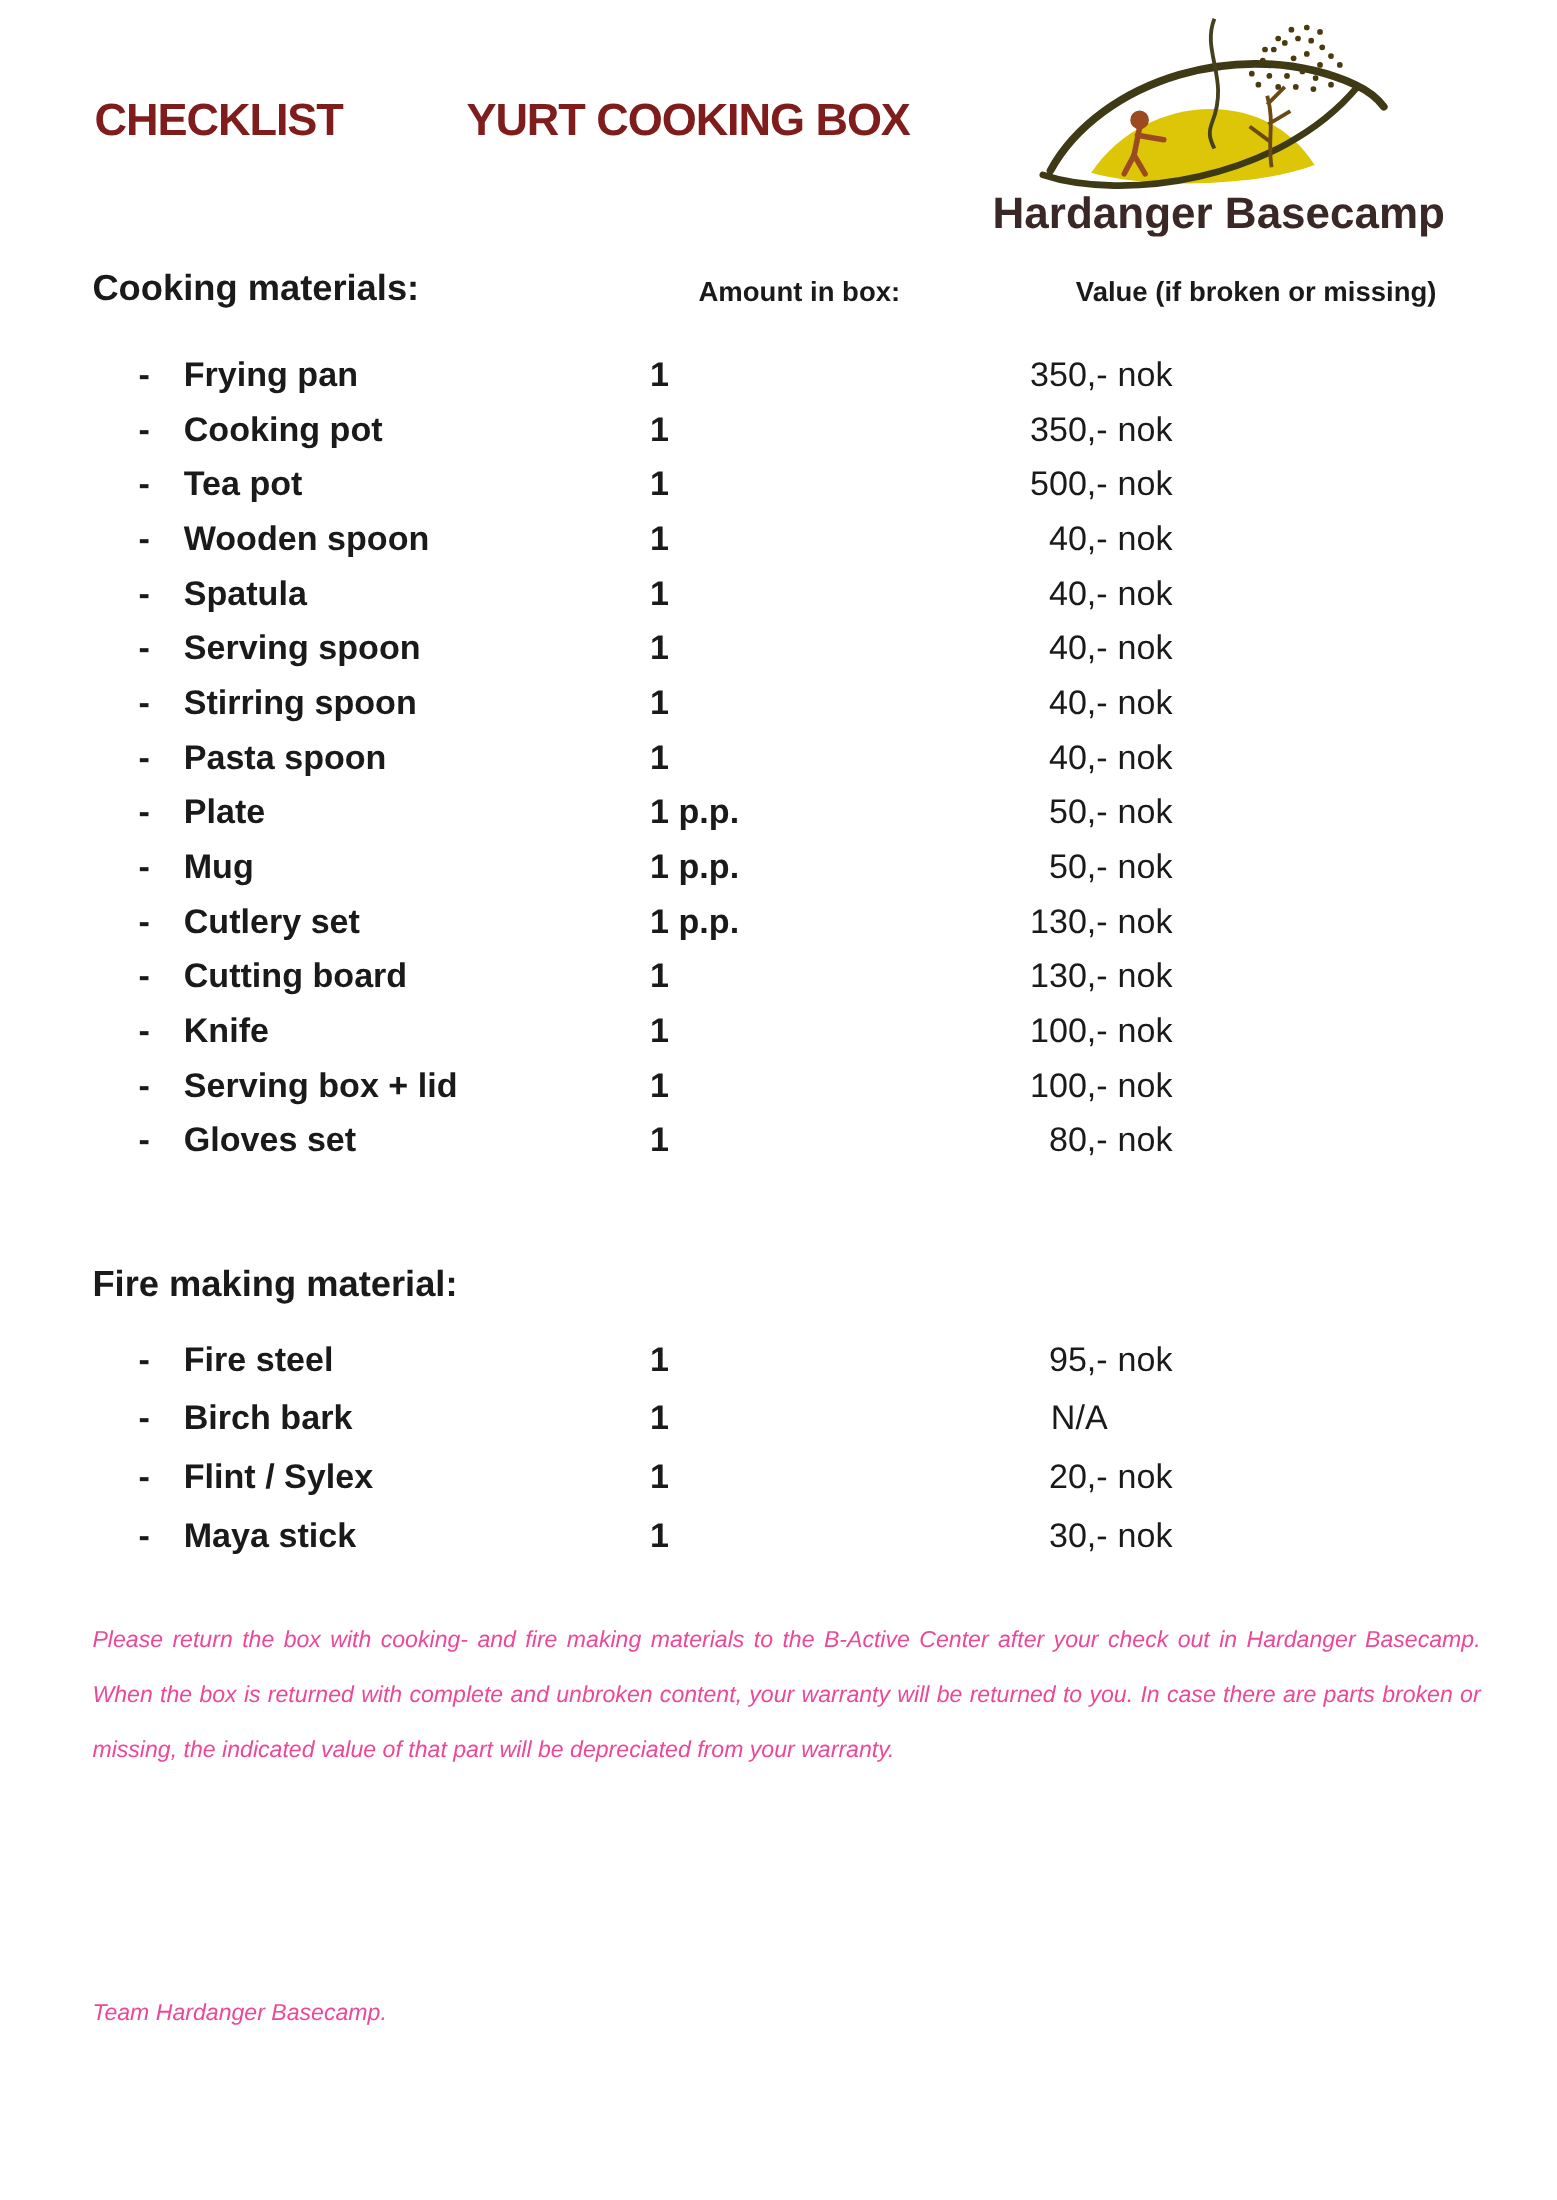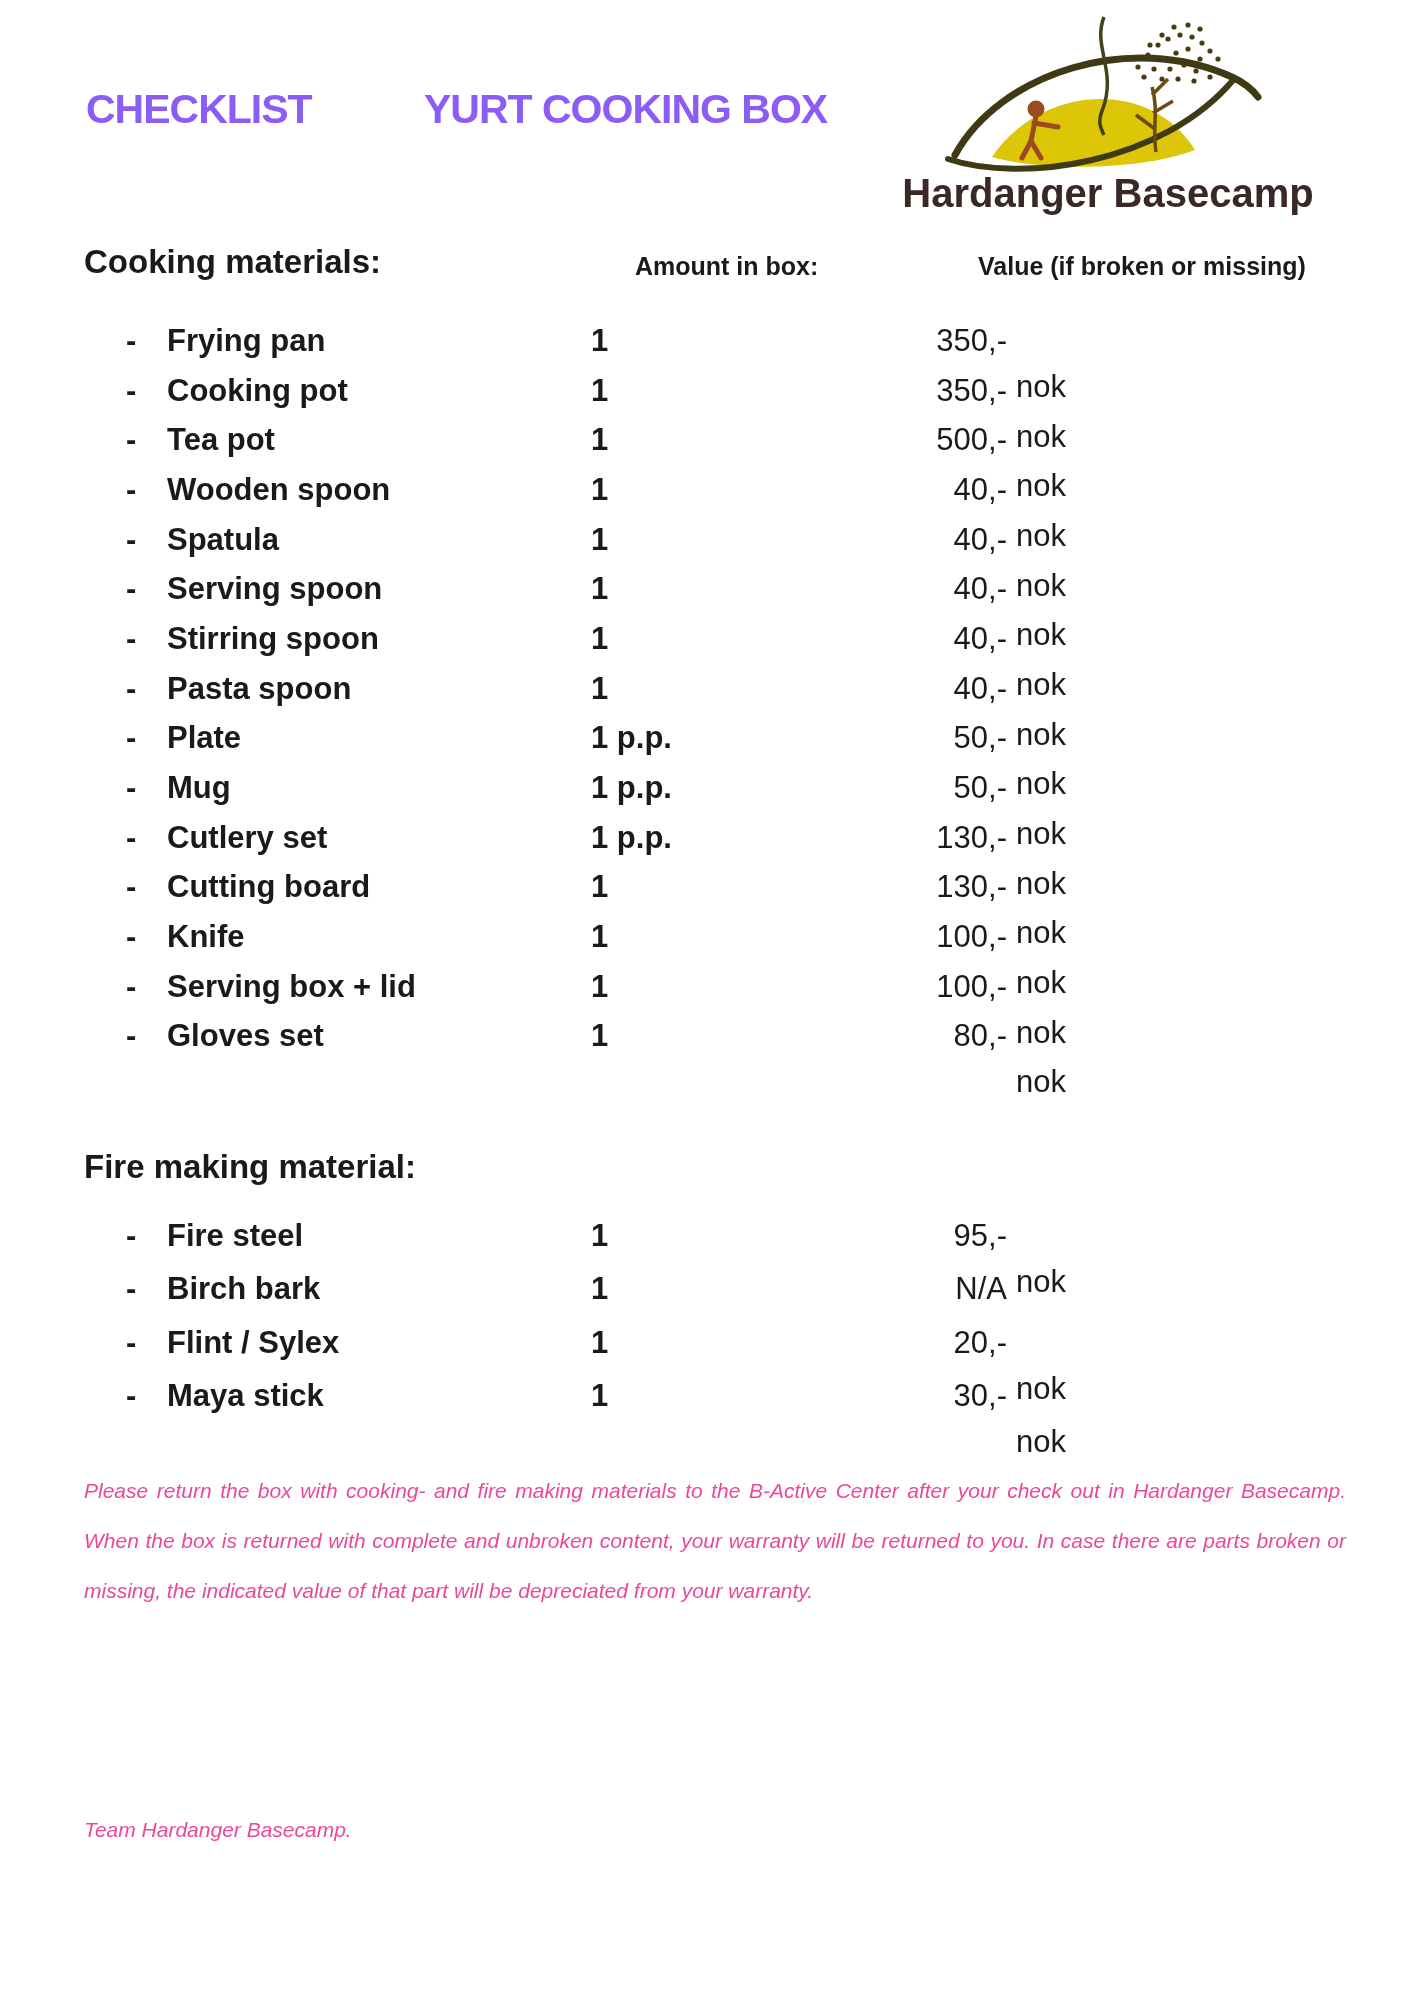--- a/index.html
+++ b/index.html
@@ -1,21 +1,21 @@
 <!DOCTYPE html>
 <html><head>
 <meta charset="utf-8">
 <style>
   html,body { margin:0; padding:0; background:#ffffff; }
   .page {
     position:relative; width:1415px; height:2000px; background:#ffffff;
     font-family:"Liberation Sans", sans-serif; color:#1a1a1a; overflow:hidden;
   }
   .abs { position:absolute; white-space:nowrap; }
-  .title { font-size:41px; font-weight:bold; letter-spacing:-1px; color:#8b5cf6; }
+  .title { font-size:41px; font-weight:bold; letter-spacing:-1px; color:#7f1d1d; }
   .title-check { left:86px; top:86px; }
   .title-yurt  { left:424px; top:86px; }
   .logo-wrap { left:900px; top:15px; width:412px; height:200px; }
   .sec-header { font-size:33px; font-weight:bold; }
   .h-cooking { left:84px; top:243px; }
   .h-fire    { left:84px; top:1148px; }
   .col-header { font-size:25px; font-weight:bold;margin-left:44px; }
   .h-amount { left:591px; top:252px; }
   .h-value  { left:934px; top:252px; }
   .rows { position:absolute; left:0; width:1415px; }
@@ -24,21 +24,21 @@
   .row { position:relative; height:49.7px; }
   .rows-fire .row { height:53.5px; }
   .row span {
     position:absolute; top:50%; transform:translateY(-50%);
     white-space:nowrap; font-size:31px;
   }
   .row .dash   { left:126px; font-weight:bold; }
   .row .name   { left:167px; font-weight:bold; }
   .row .amount { left:591px; font-weight:bold; }
   .row .vnum   { left:860px; width:147px; text-align:right; font-weight:normal; }
-  .row .vunit  { left:1016px; font-weight:normal;margin-top:46px; }
+  .row .vunit  { left:1016px; font-weight:normal; }
   .para { position:absolute; left:84px; width:1262px; font-style:italic;
           font-size:21px; color:#ec4899; }
   .para1 { top:1466px; line-height:50px; text-align:justify; }
   .para2 { top:1752px; }
   .para3 { top:1818px; }
 </style>
 </head>
 <body>
 
 <div class="page">

